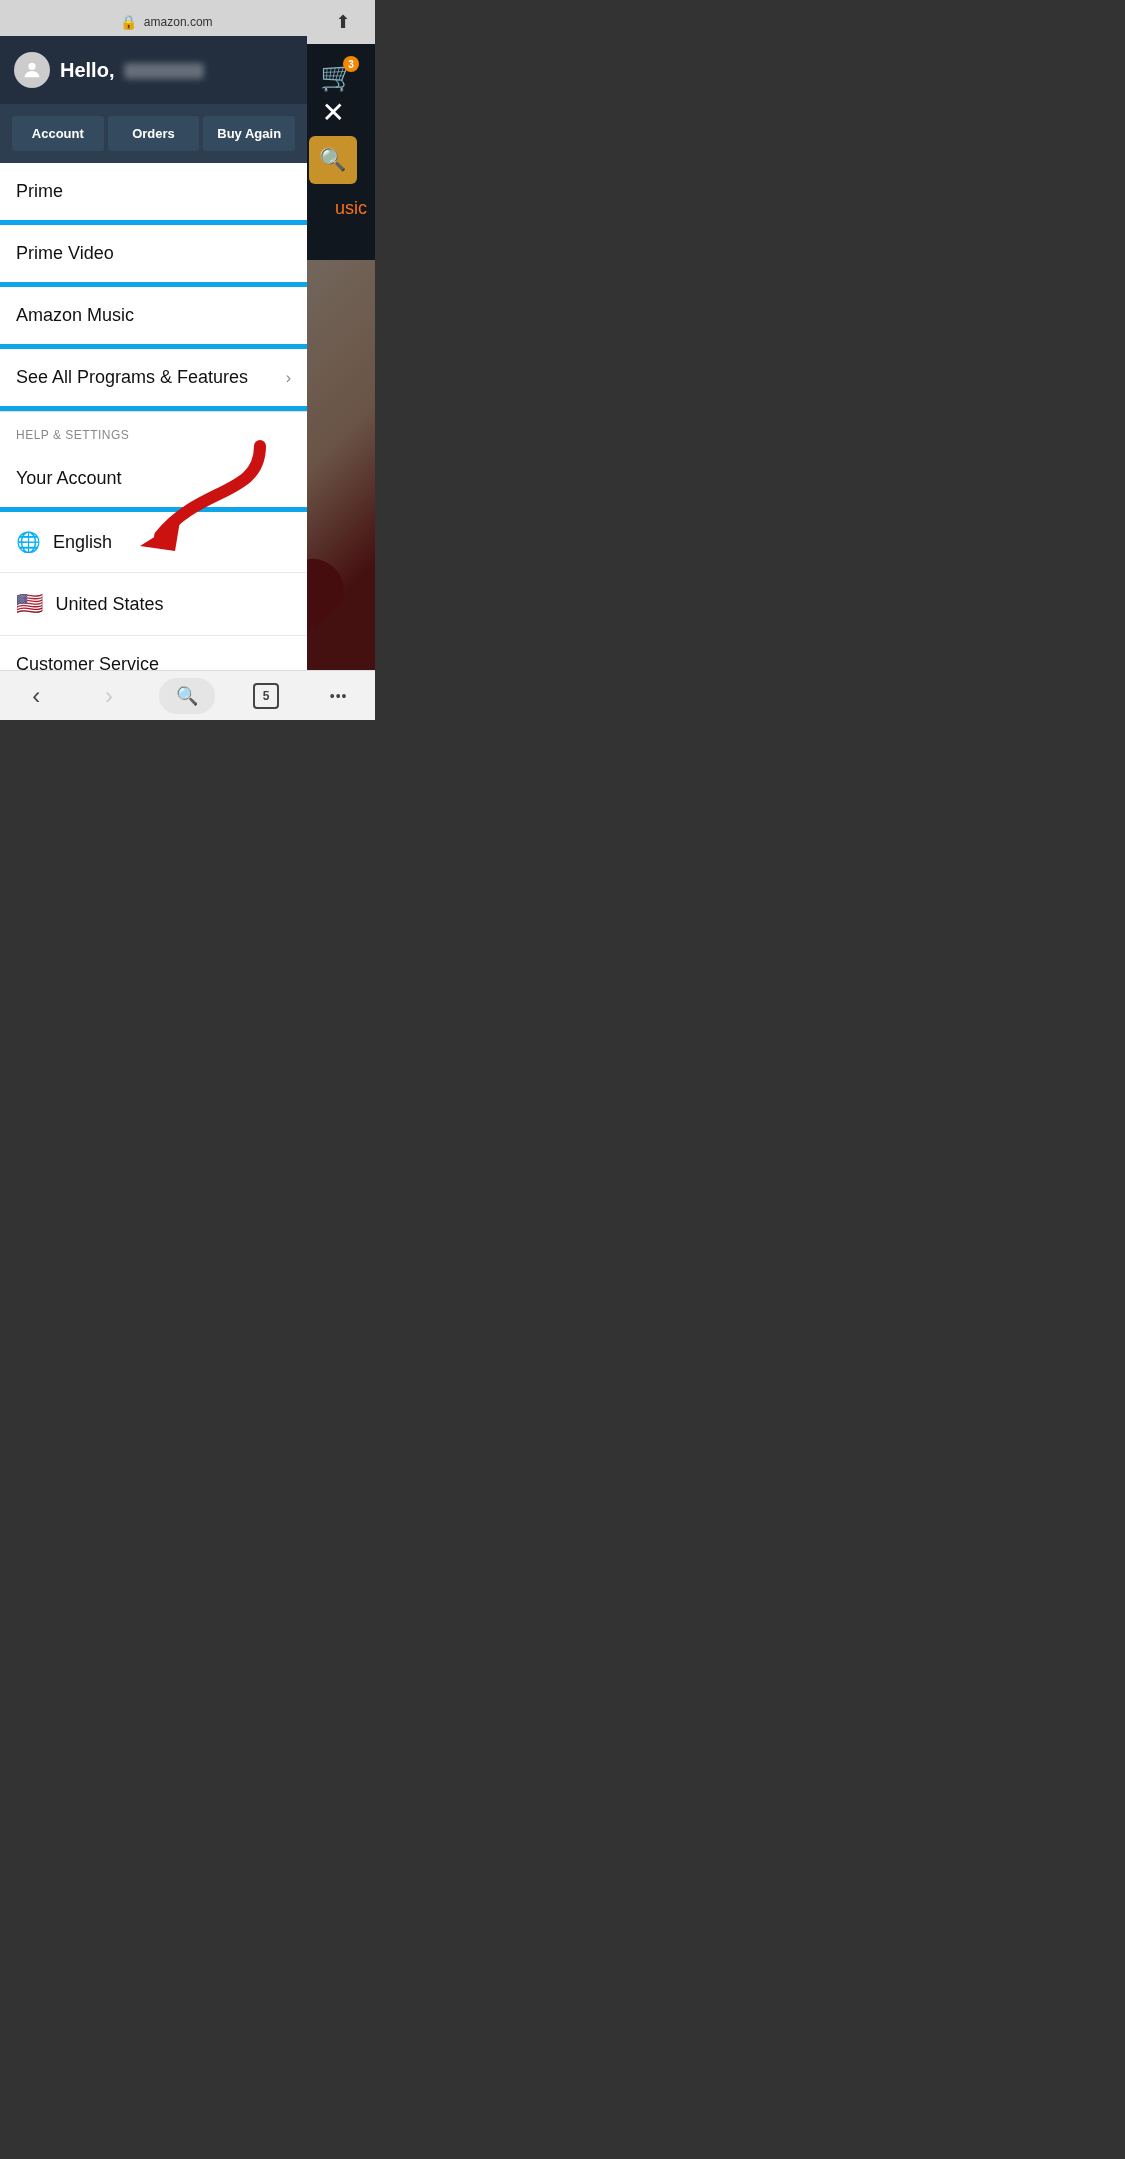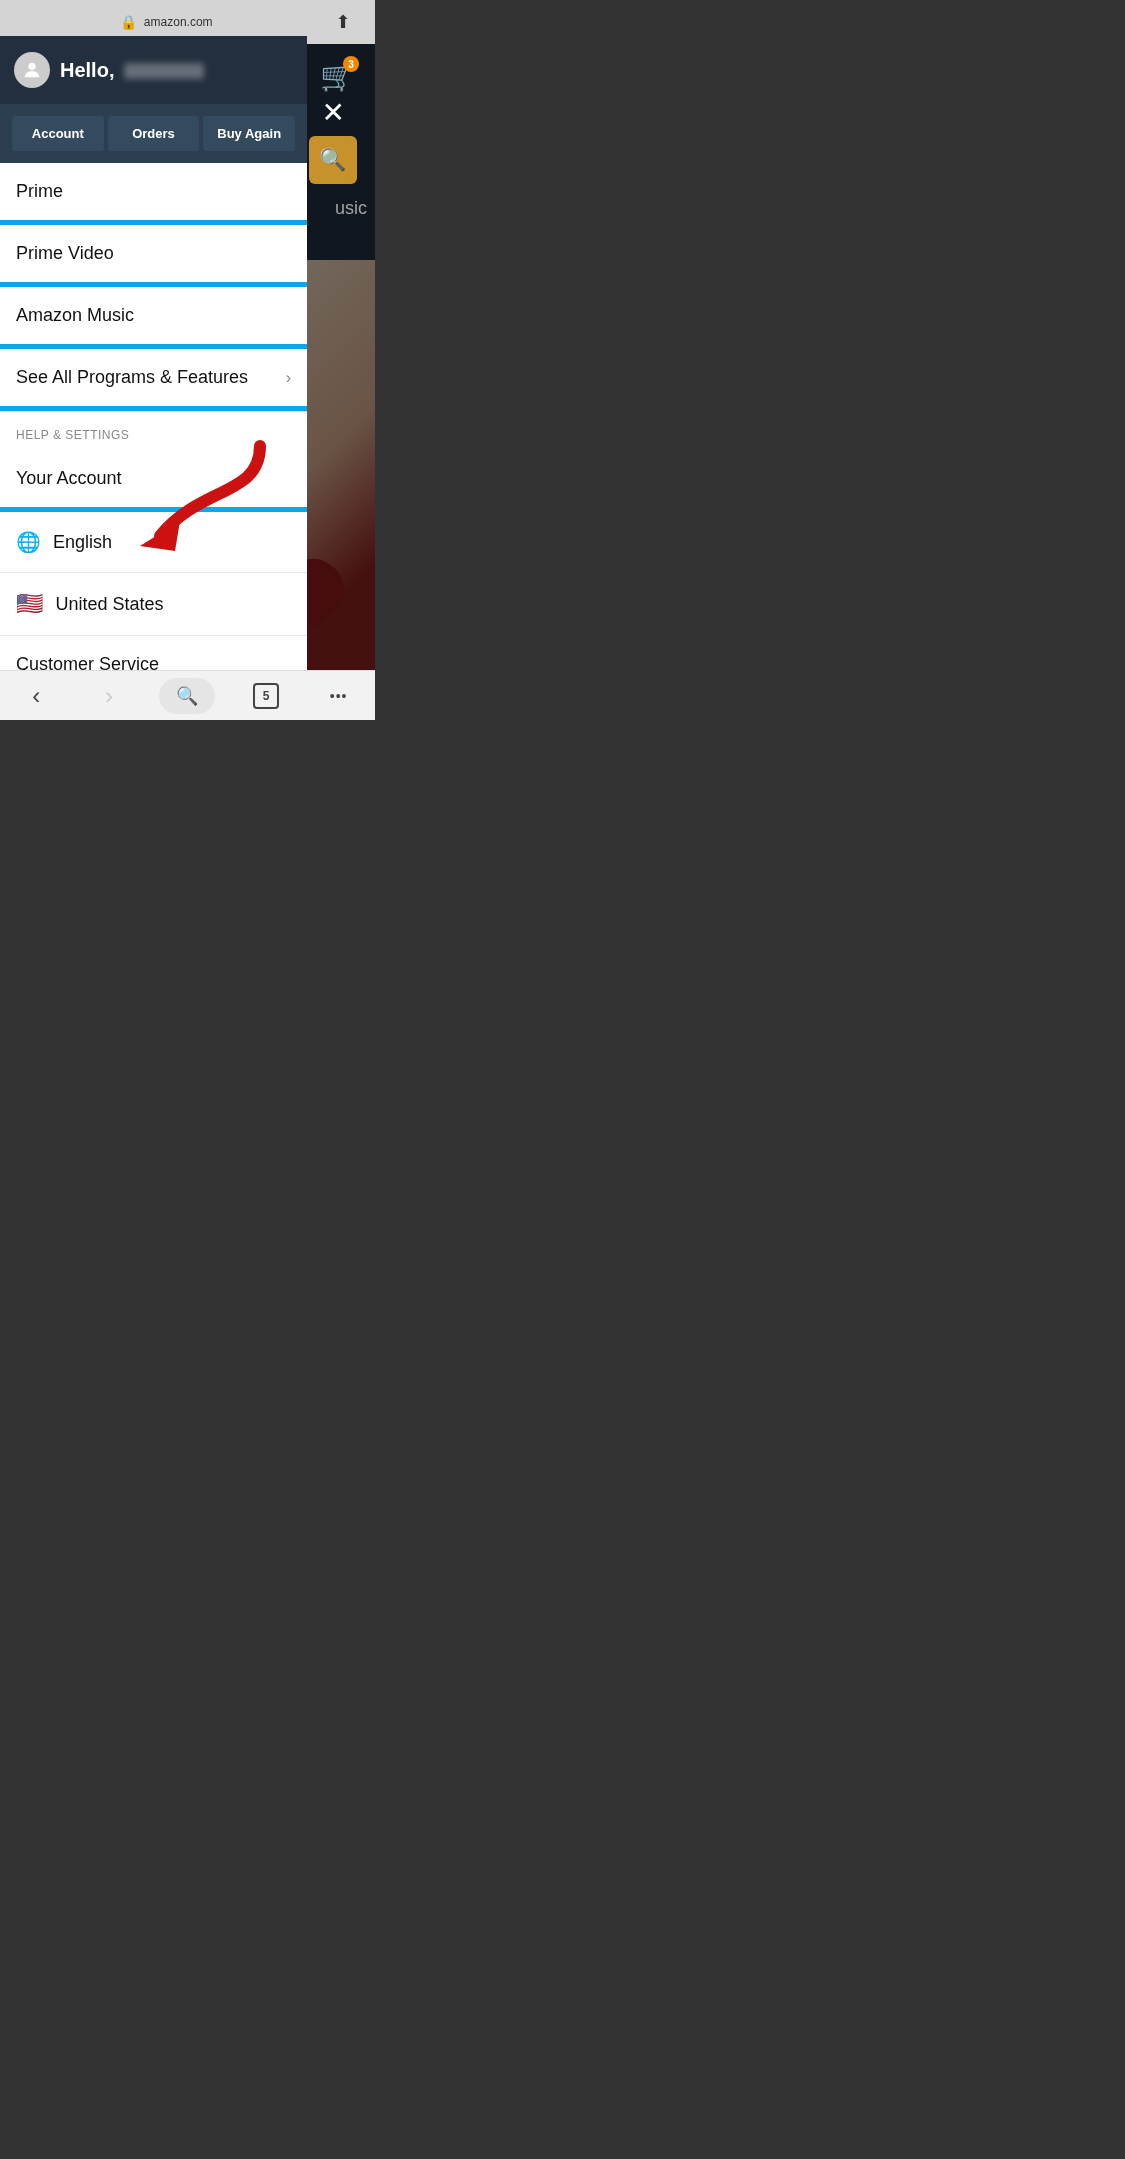--- a/index.html
+++ b/index.html
@@ -115,21 +115,21 @@
       color: white;
       font-size: 22px;
     }
 
     
     .bg-music-text {
       position: absolute;
       top: 198px;
       right: 8px;
       z-index: 5;
-      color: #a3a3a3;
+      color: #f97316;
       font-size: 18px;
     }
 
     
     .bg-image-area {
       position: absolute;
       top: 260px;
       right: 0;
       width: 120px;
       bottom: 50px;

